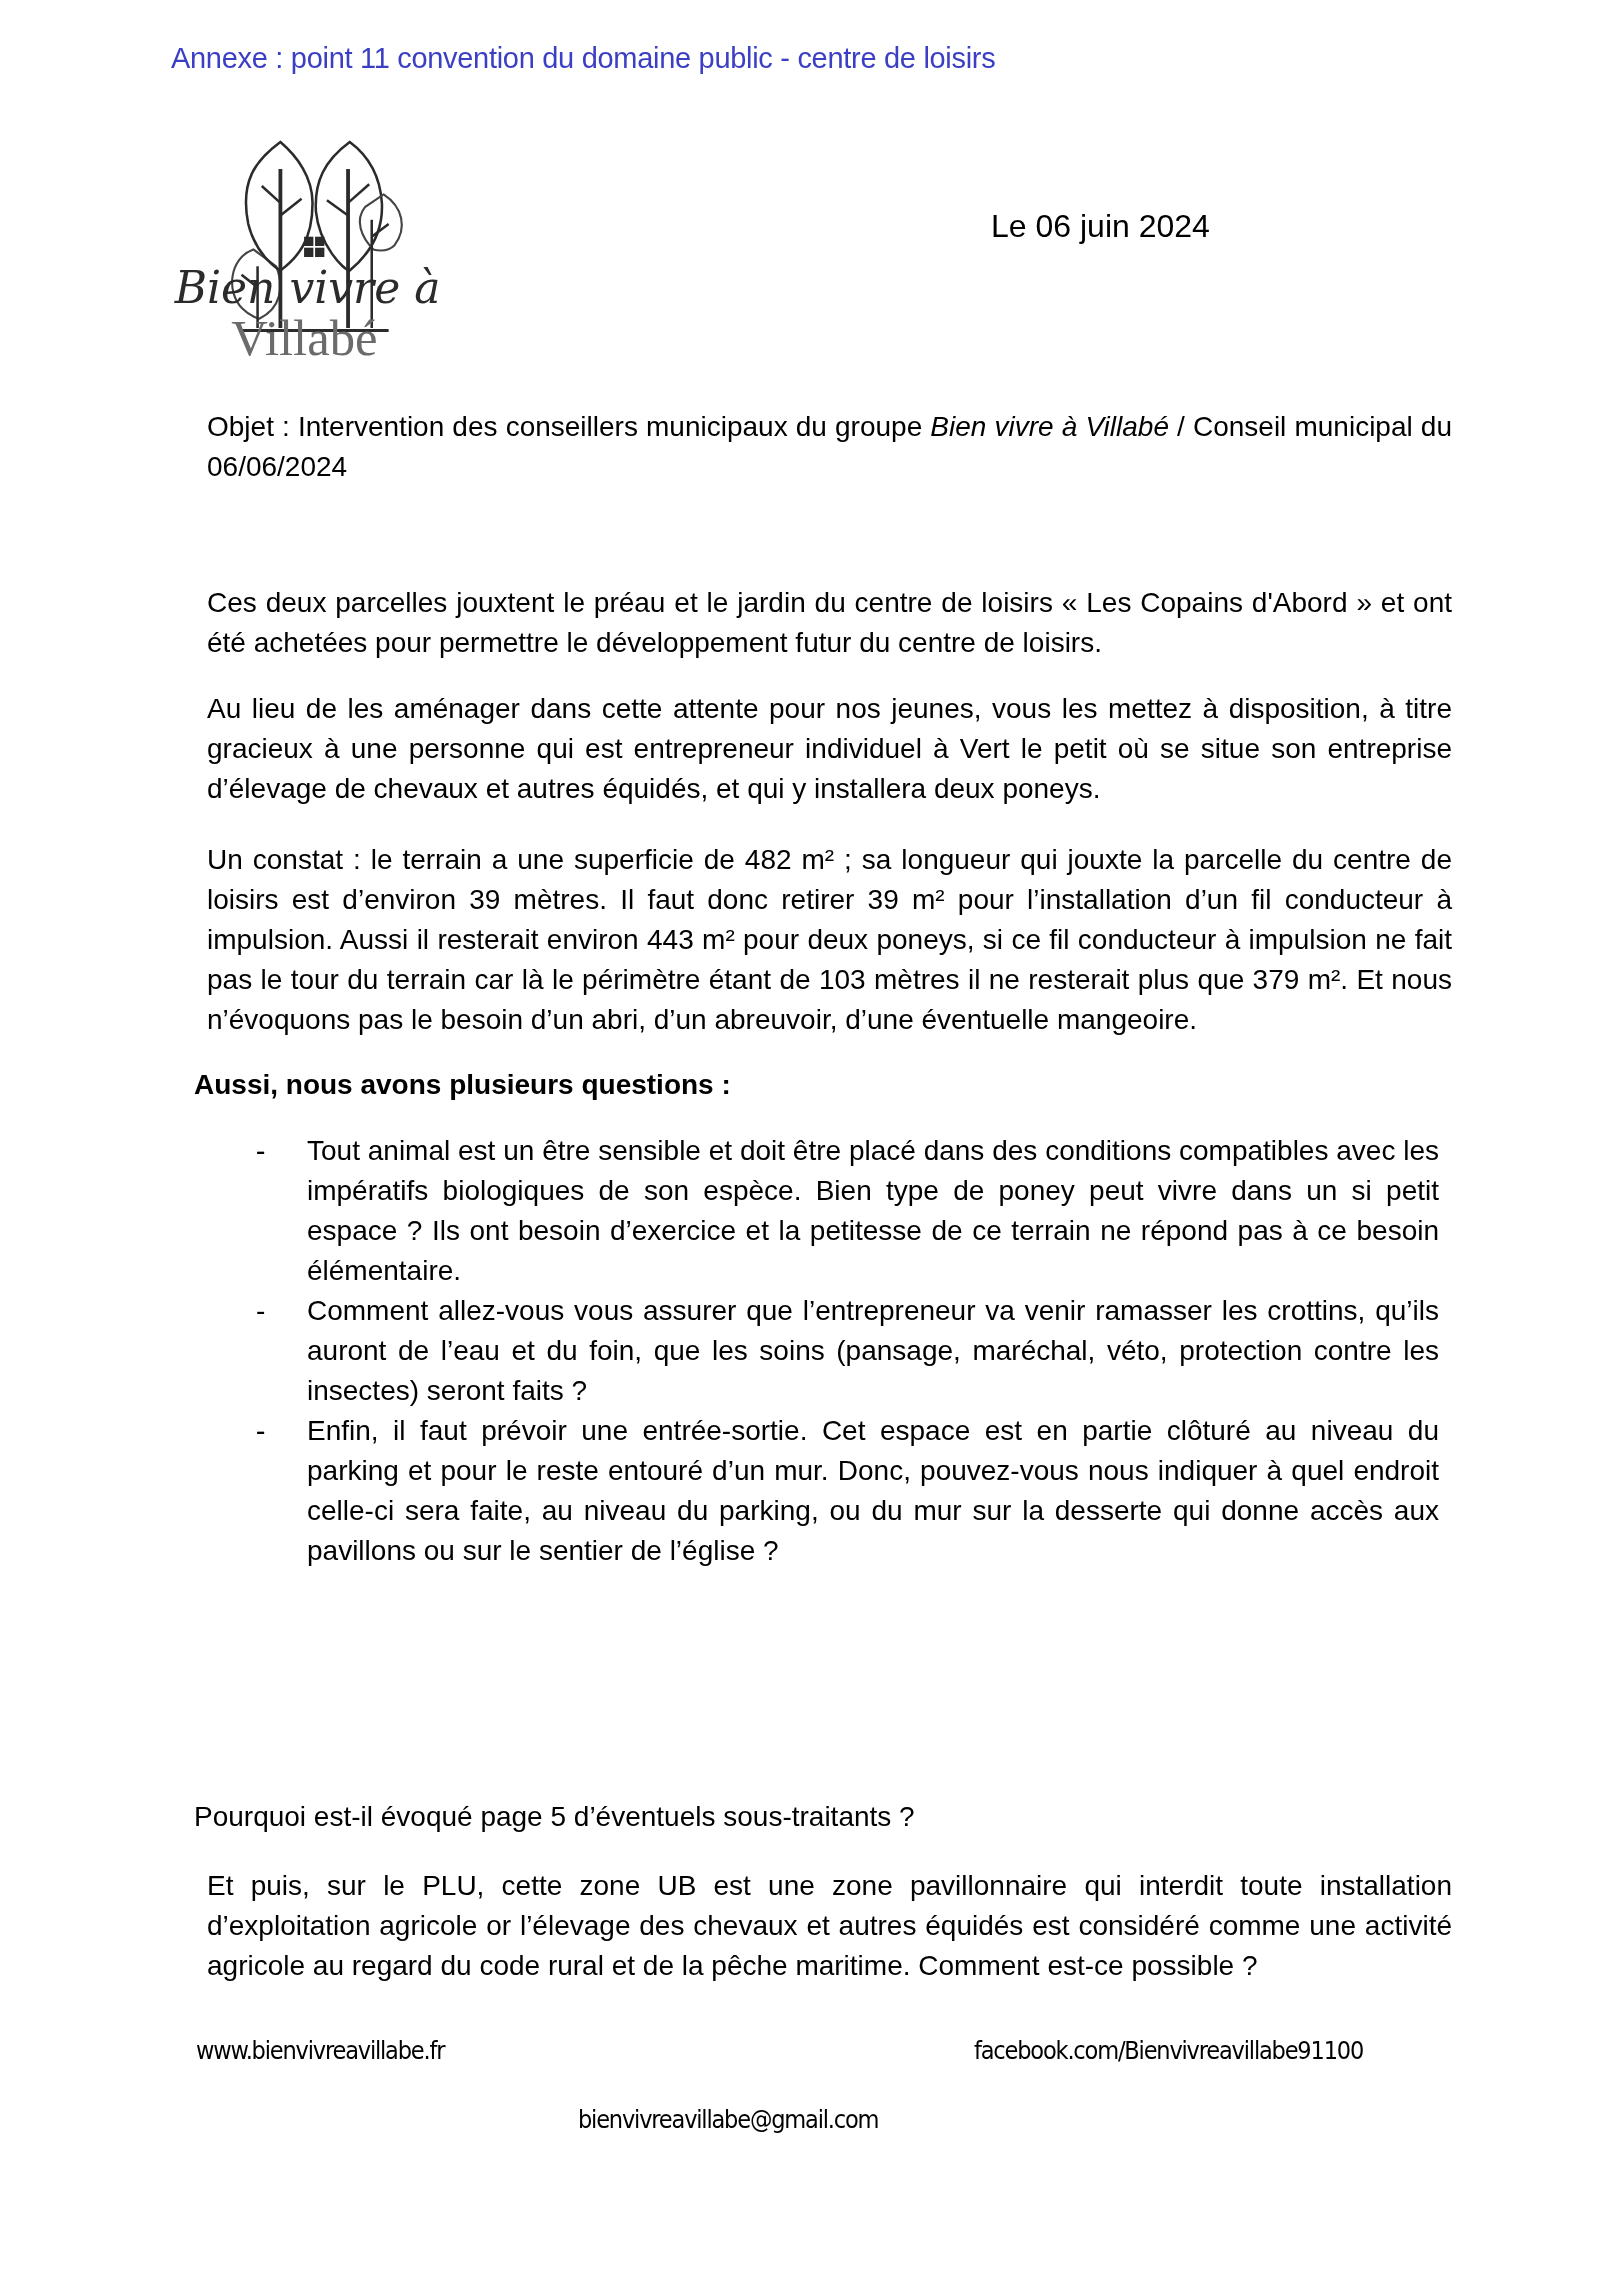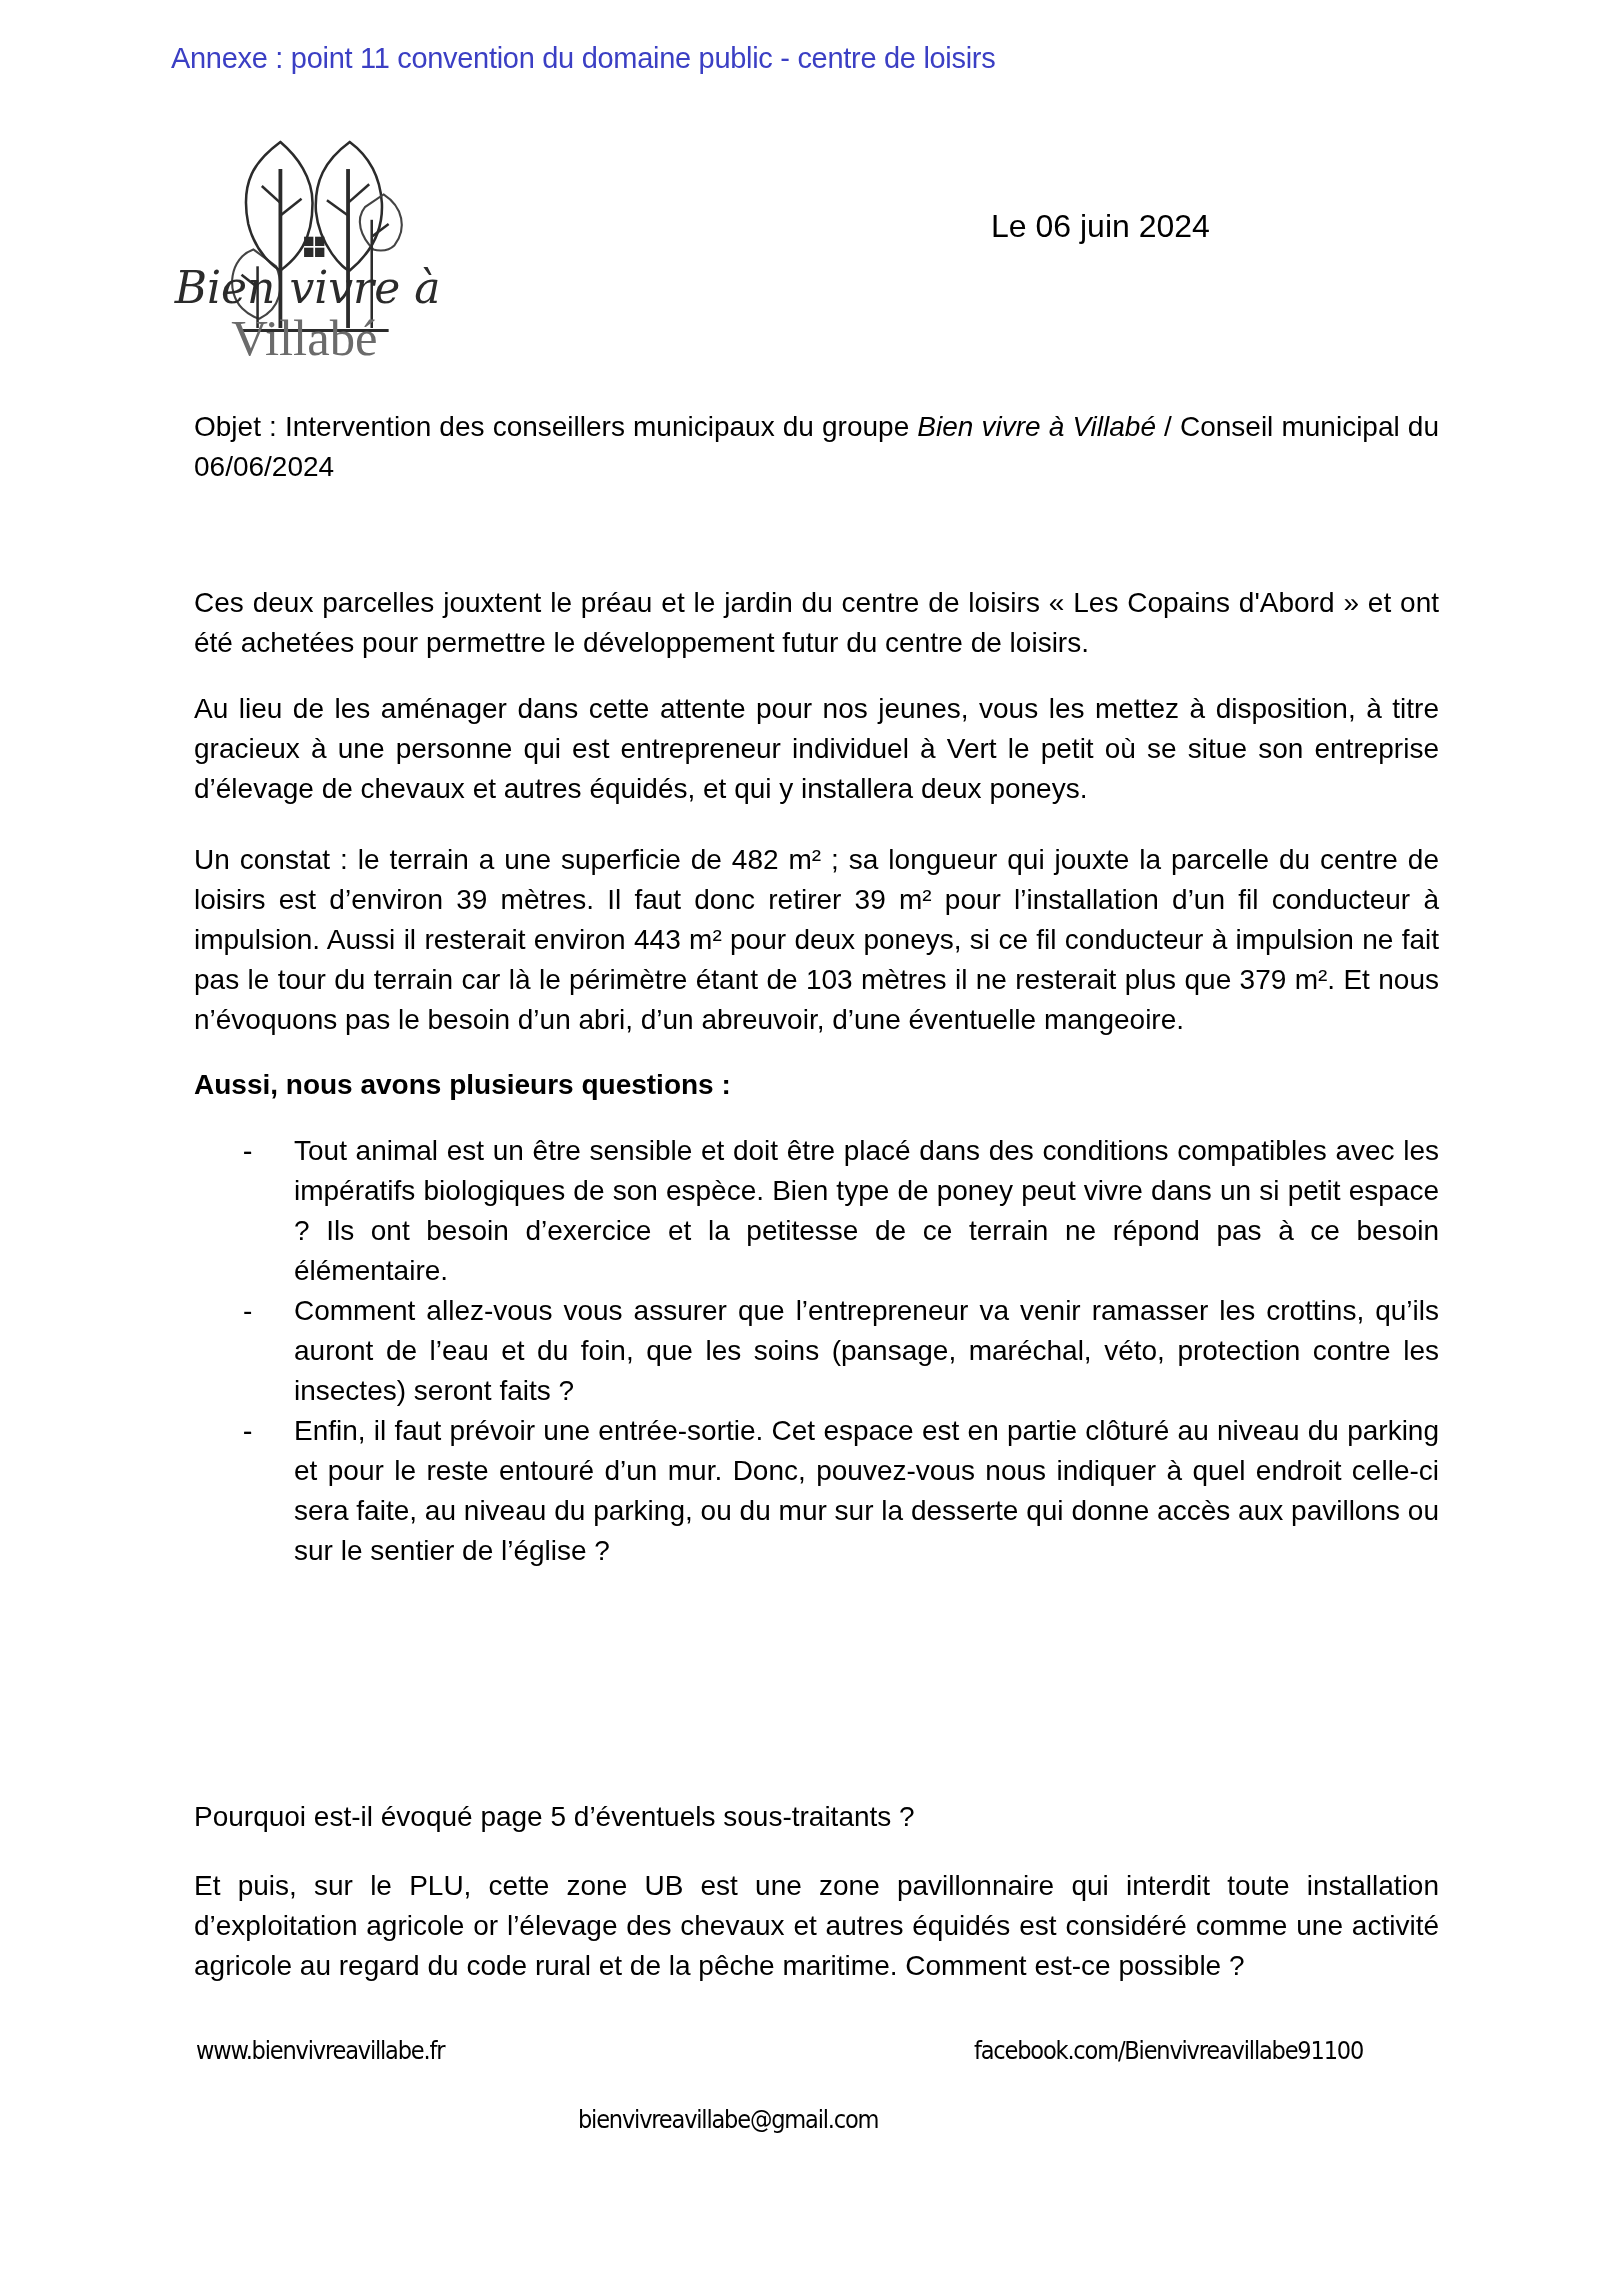--- a/index.html
+++ b/index.html
@@ -3,21 +3,21 @@
   <meta charset="utf-8">
   <style>
     html, body { margin: 0; padding: 0; background: #ffffff; }
     body { width: 1623px; height: 2295px; position: relative; overflow: hidden;
            font-family: "Liberation Sans", sans-serif; color: #000; }
     .annex { position: absolute; left: 171px; top: 34px; font-size: 29px; color: #3b3fc4;
              font-family: Liberation Sans, sans-serif; letter-spacing: -0.3px; margin-top: 8px; }
     .logo { position: absolute; left: 162px; top: 131px; width: 296px; height: 241px; }
     .date { position: absolute; left: 991px; top: 208px; font-size: 32px; }
     .content { position: absolute; left: 194px; width: 1245px; font-size: 28px; line-height: 40px; }
-    .just { text-align: justify; text-align-last: left; }
+    .just { text-align: justify; text-align-last: left; margin-left: 13px; }
     p { margin: 0; }
     .objet { top: 407px; }
     .p1 { top: 583px; }
     .p2 { top: 689px; }
     .p3 { top: 840px; }
     .p4 { top: 1065px; font-weight: bold; }
     .qlist { top: 1131px; }
     .q { position: relative; padding-left: 100px; }
     .q .dash { position: absolute; left: 49px; top: 0; }
     .p5 { top: 1797px; }

